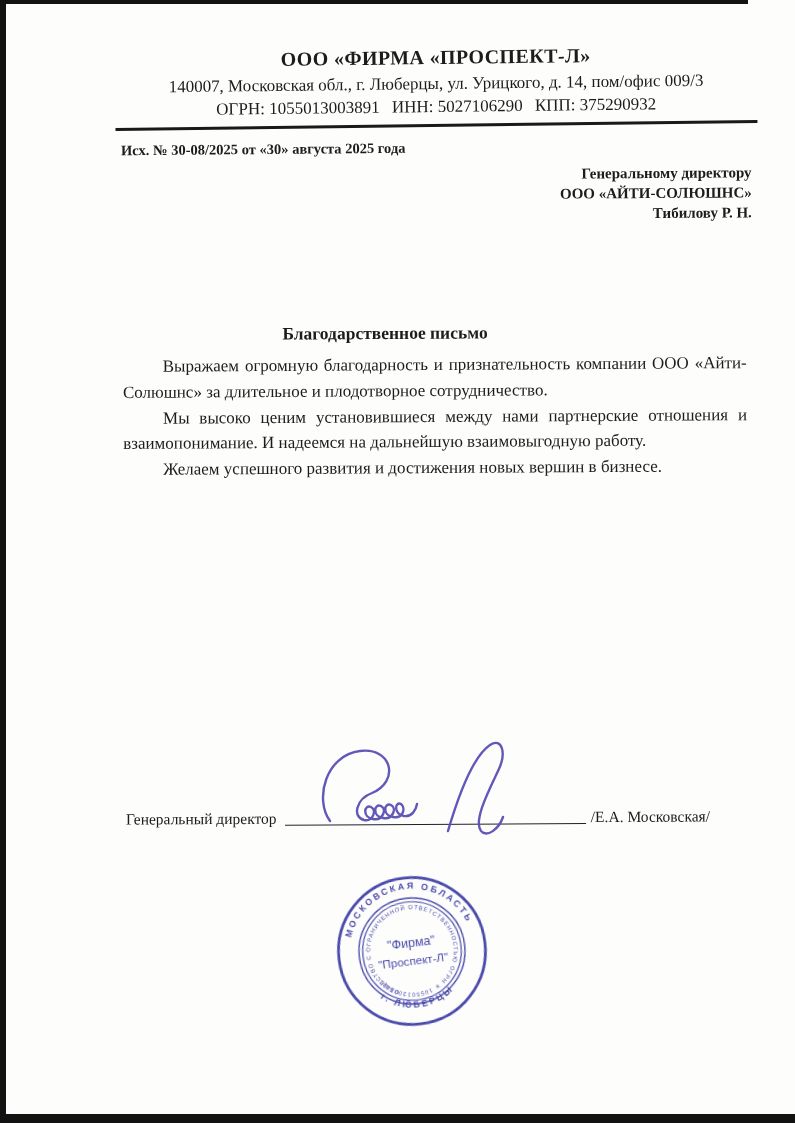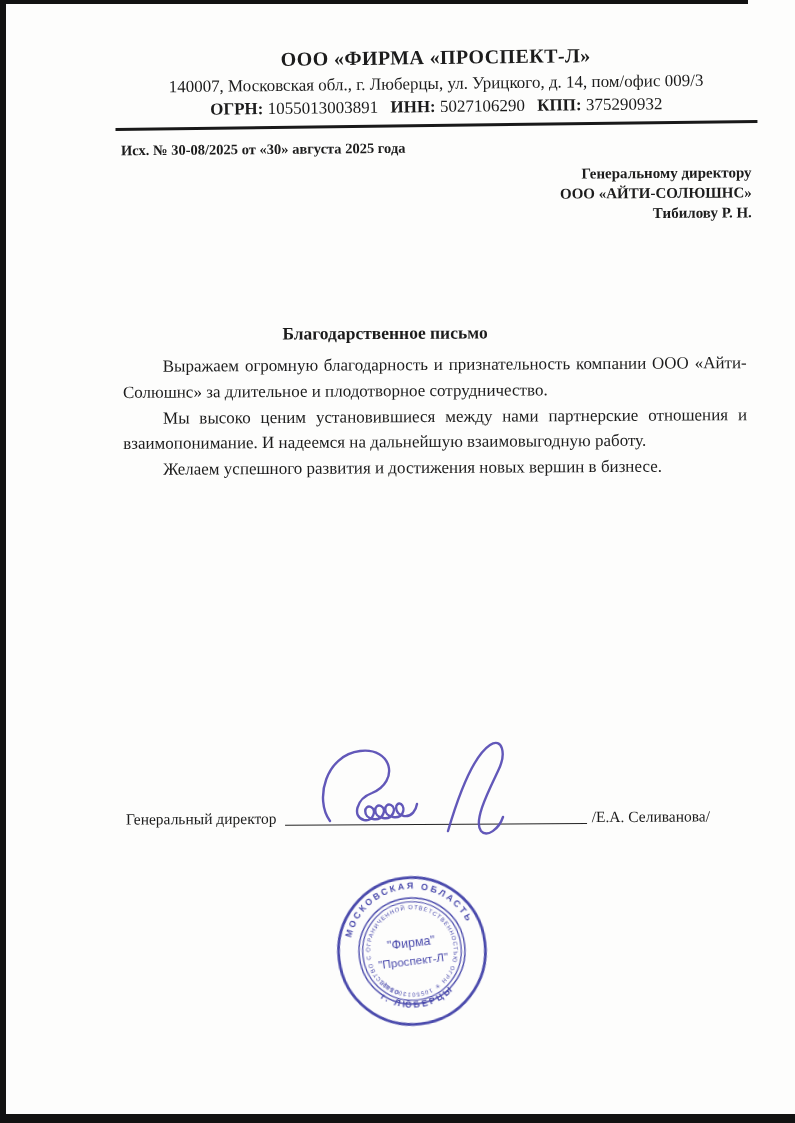--- a/index.html
+++ b/index.html
@@ -16,21 +16,21 @@
   .edge-bottom{left:0;bottom:0;width:100%;height:9px;}
 
   
   .letterhead{
     position:absolute;top:46px;left:115px;width:642px;
     text-align:center;transform:rotate(-0.7deg);
   }
   .company{font-size:20px;font-weight:bold;letter-spacing:.4px;}
   .address{font-size:17px;margin-top:5px;white-space:nowrap;}
   .registration{font-size:17px;margin-top:3px;white-space:nowrap;}
-  .registration b{font-weight:bold;}
+  .registration b{font-weight:normal;}
   .registration .reg-pair{margin:0 4px;}
   .lh-rule{border-top:3px solid #191919;margin-top:7px;}
 
   .ref-line{
     position:absolute;left:121px;top:141px;
     font-size:14.5px;font-weight:bold;transform:rotate(-0.5deg);
   }
 
   .recipient{
     position:absolute;right:43px;top:164px;
@@ -111,21 +111,21 @@
 
 <div class="body-text">
   <p>Выражаем огромную благодарность и признательность компании ООО «Айти-Солюшнс» за длительное и плодотворное сотрудничество.</p>
   <p>Мы высоко ценим установившиеся между нами партнерские отношения и взаимопонимание. И надеемся на дальнейшую взаимовыгодную работу.</p>
   <p>Желаем успешного развития и достижения новых вершин в бизнесе.</p>
 </div>
 
 <div class="sig-row">
   <span class="sig-position">Генеральный директор</span>
   <span class="sig-line"></span>
-  <span class="sig-name">/Е.А. Селиванова/</span>
+  <span class="sig-name">/Е.А. Московская/</span>
 </div>
 
 <svg class="sig-scribble" viewBox="0 0 212 106" aria-hidden="true">
   <path d="
     M 18,86
     C 2,64 14,20 48,16
     C 80,12 88,46 60,58
     C 44,64 40,82 52,85
     c 9,2 13,-10 7,-13
     c -7,-3 -9,10 2,12

